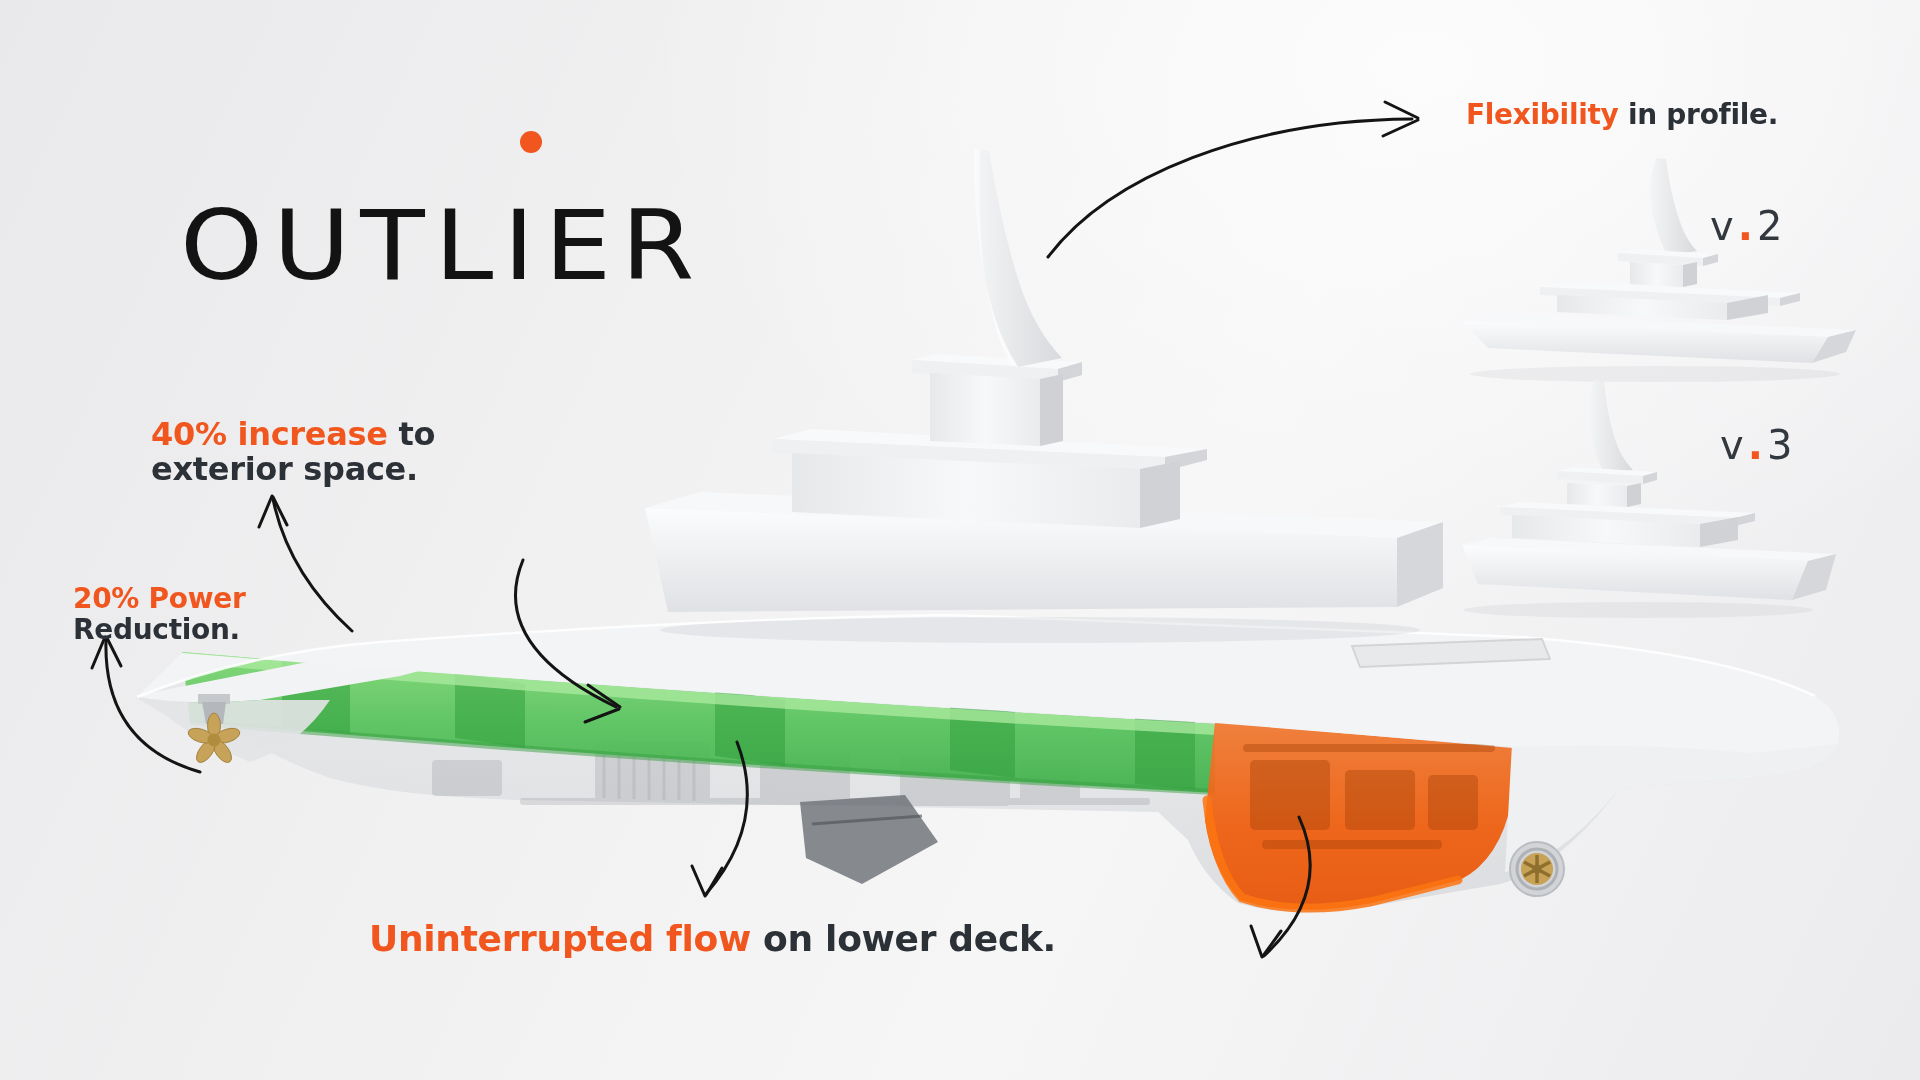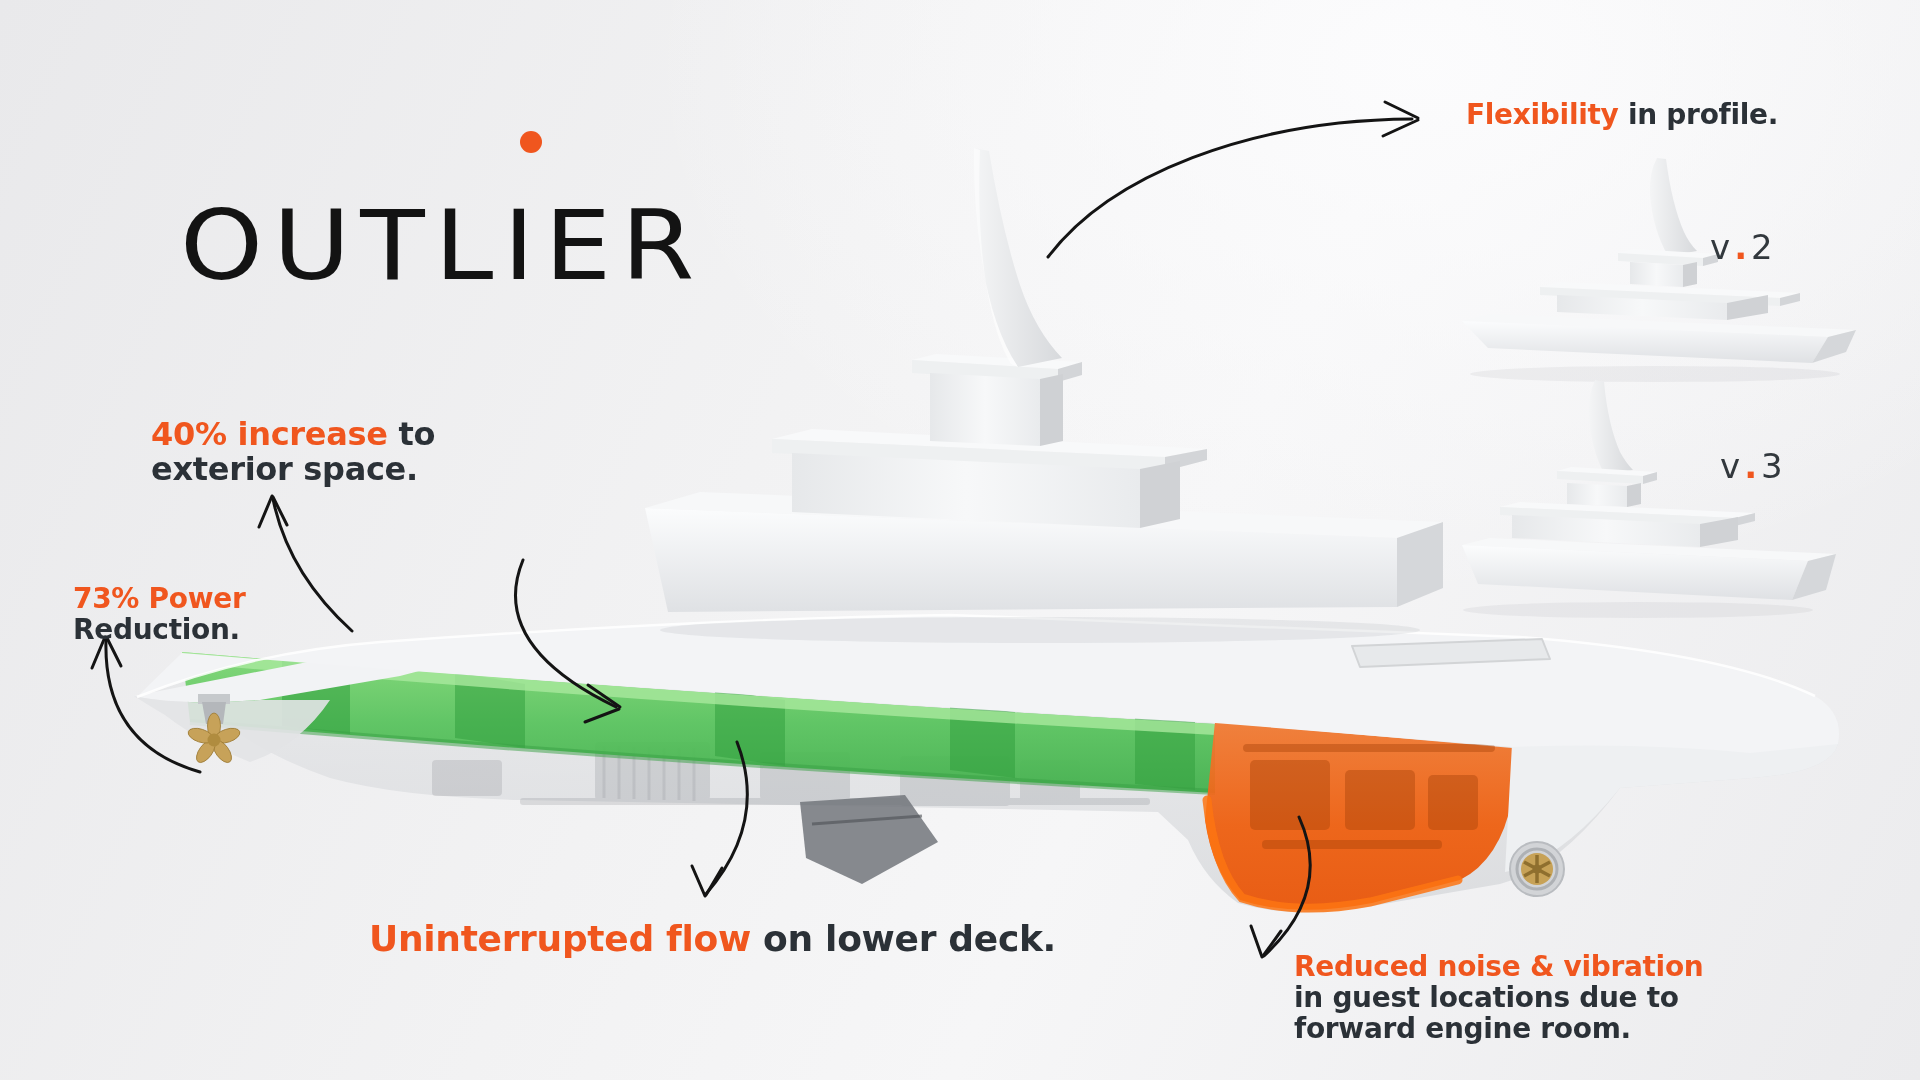--- a/index.html
+++ b/index.html
@@ -23,22 +23,22 @@
   }
   .ann{position:absolute;font-weight:700;color:#2B3137;letter-spacing:-0.3px;white-space:nowrap;}
   .ann .hl{color:#F0561E;margin-top:13px;}
   .ann-flexibility{left:1466px;top:97px;font-size:28px;line-height:36px;}
   .ann-exterior{left:151px;top:417px;font-size:32px;line-height:35px;}
   .ann-accommodation{left:421px;top:440px;font-size:26px;line-height:30px;}
   .ann-power{left:73px;top:570px;font-size:28px;line-height:31px;}
   .ann-flow{left:369px;top:922px;font-size:36px;line-height:34px;}
   .ann-noise{left:1294px;top:938px;font-size:28px;line-height:31px;}
   .vlabel{
-    position:absolute;font-size:34px;font-weight:400;color:#32383d;
-    letter-spacing:4px;line-height:1;margin-top:24px;
+    position:absolute;font-size:40px;font-weight:400;color:#32383d;
+    letter-spacing:4px;line-height:1;
   }
   .vlabel .vdot{color:#F0561E;font-weight:700;}
   .v2{left:1710px;top:206px;}
   .v3{left:1720px;top:425px;}
 </style>
 </head>
 <body>
 
 <div class="stage">
 
@@ -276,33 +276,28 @@
     <span class="hl">Flexibility</span><span> in profile.</span>
   </div>
 
   <div class="ann ann-exterior">
     <div><span class="hl">40% increase</span><span> to</span></div>
     <div>exterior space.</div>
   </div>
 
 
   <div class="ann ann-power">
-    <div class="hl">73% Power</div>
+    <div class="hl">20% Power</div>
     <div>Reduction.</div>
   </div>
 
   <div class="ann ann-flow">
     <span class="hl">Uninterrupted flow</span><span> on lower deck.</span>
   </div>
 
-  <div class="ann ann-noise">
-    <div class="hl">Reduced noise &amp; vibration</div>
-    <div>in guest locations due to</div>
-    <div>forward engine room.</div>
-  </div>
 
   <div class="vlabel v2">
     <span>v</span><span class="vdot">.</span><span>2</span>
   </div>
   <div class="vlabel v3">
     <span>v</span><span class="vdot">.</span><span>3</span>
   </div>
 
 </div>
 

